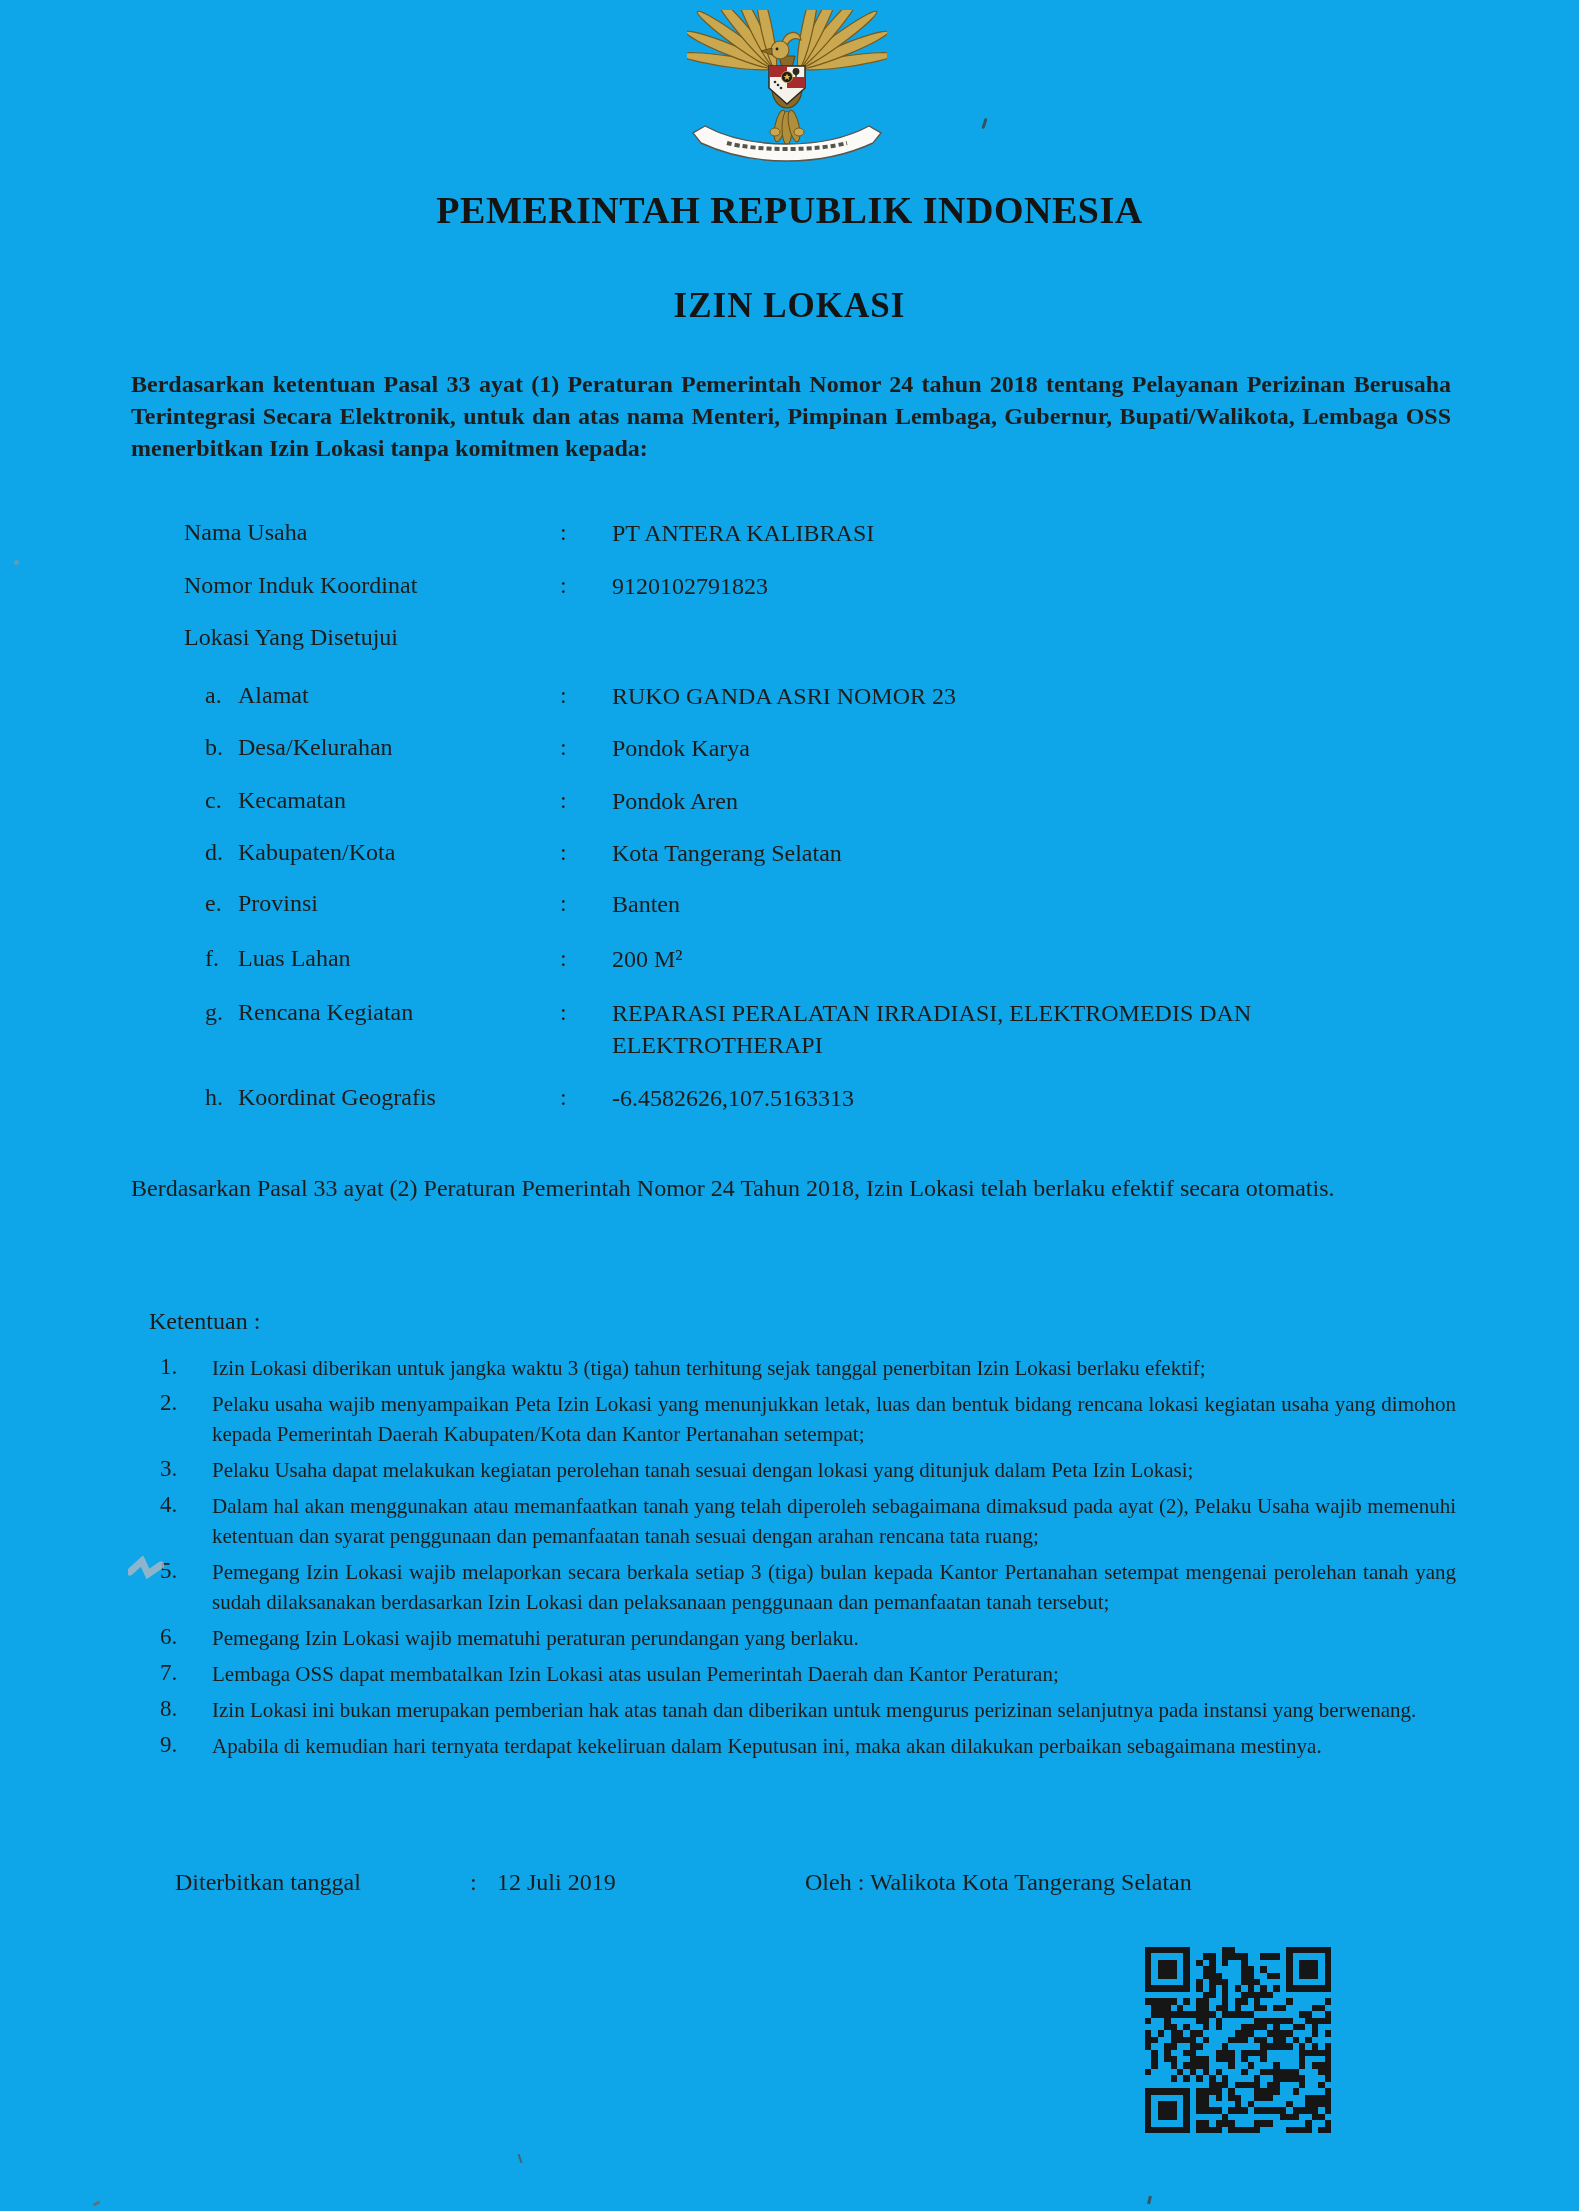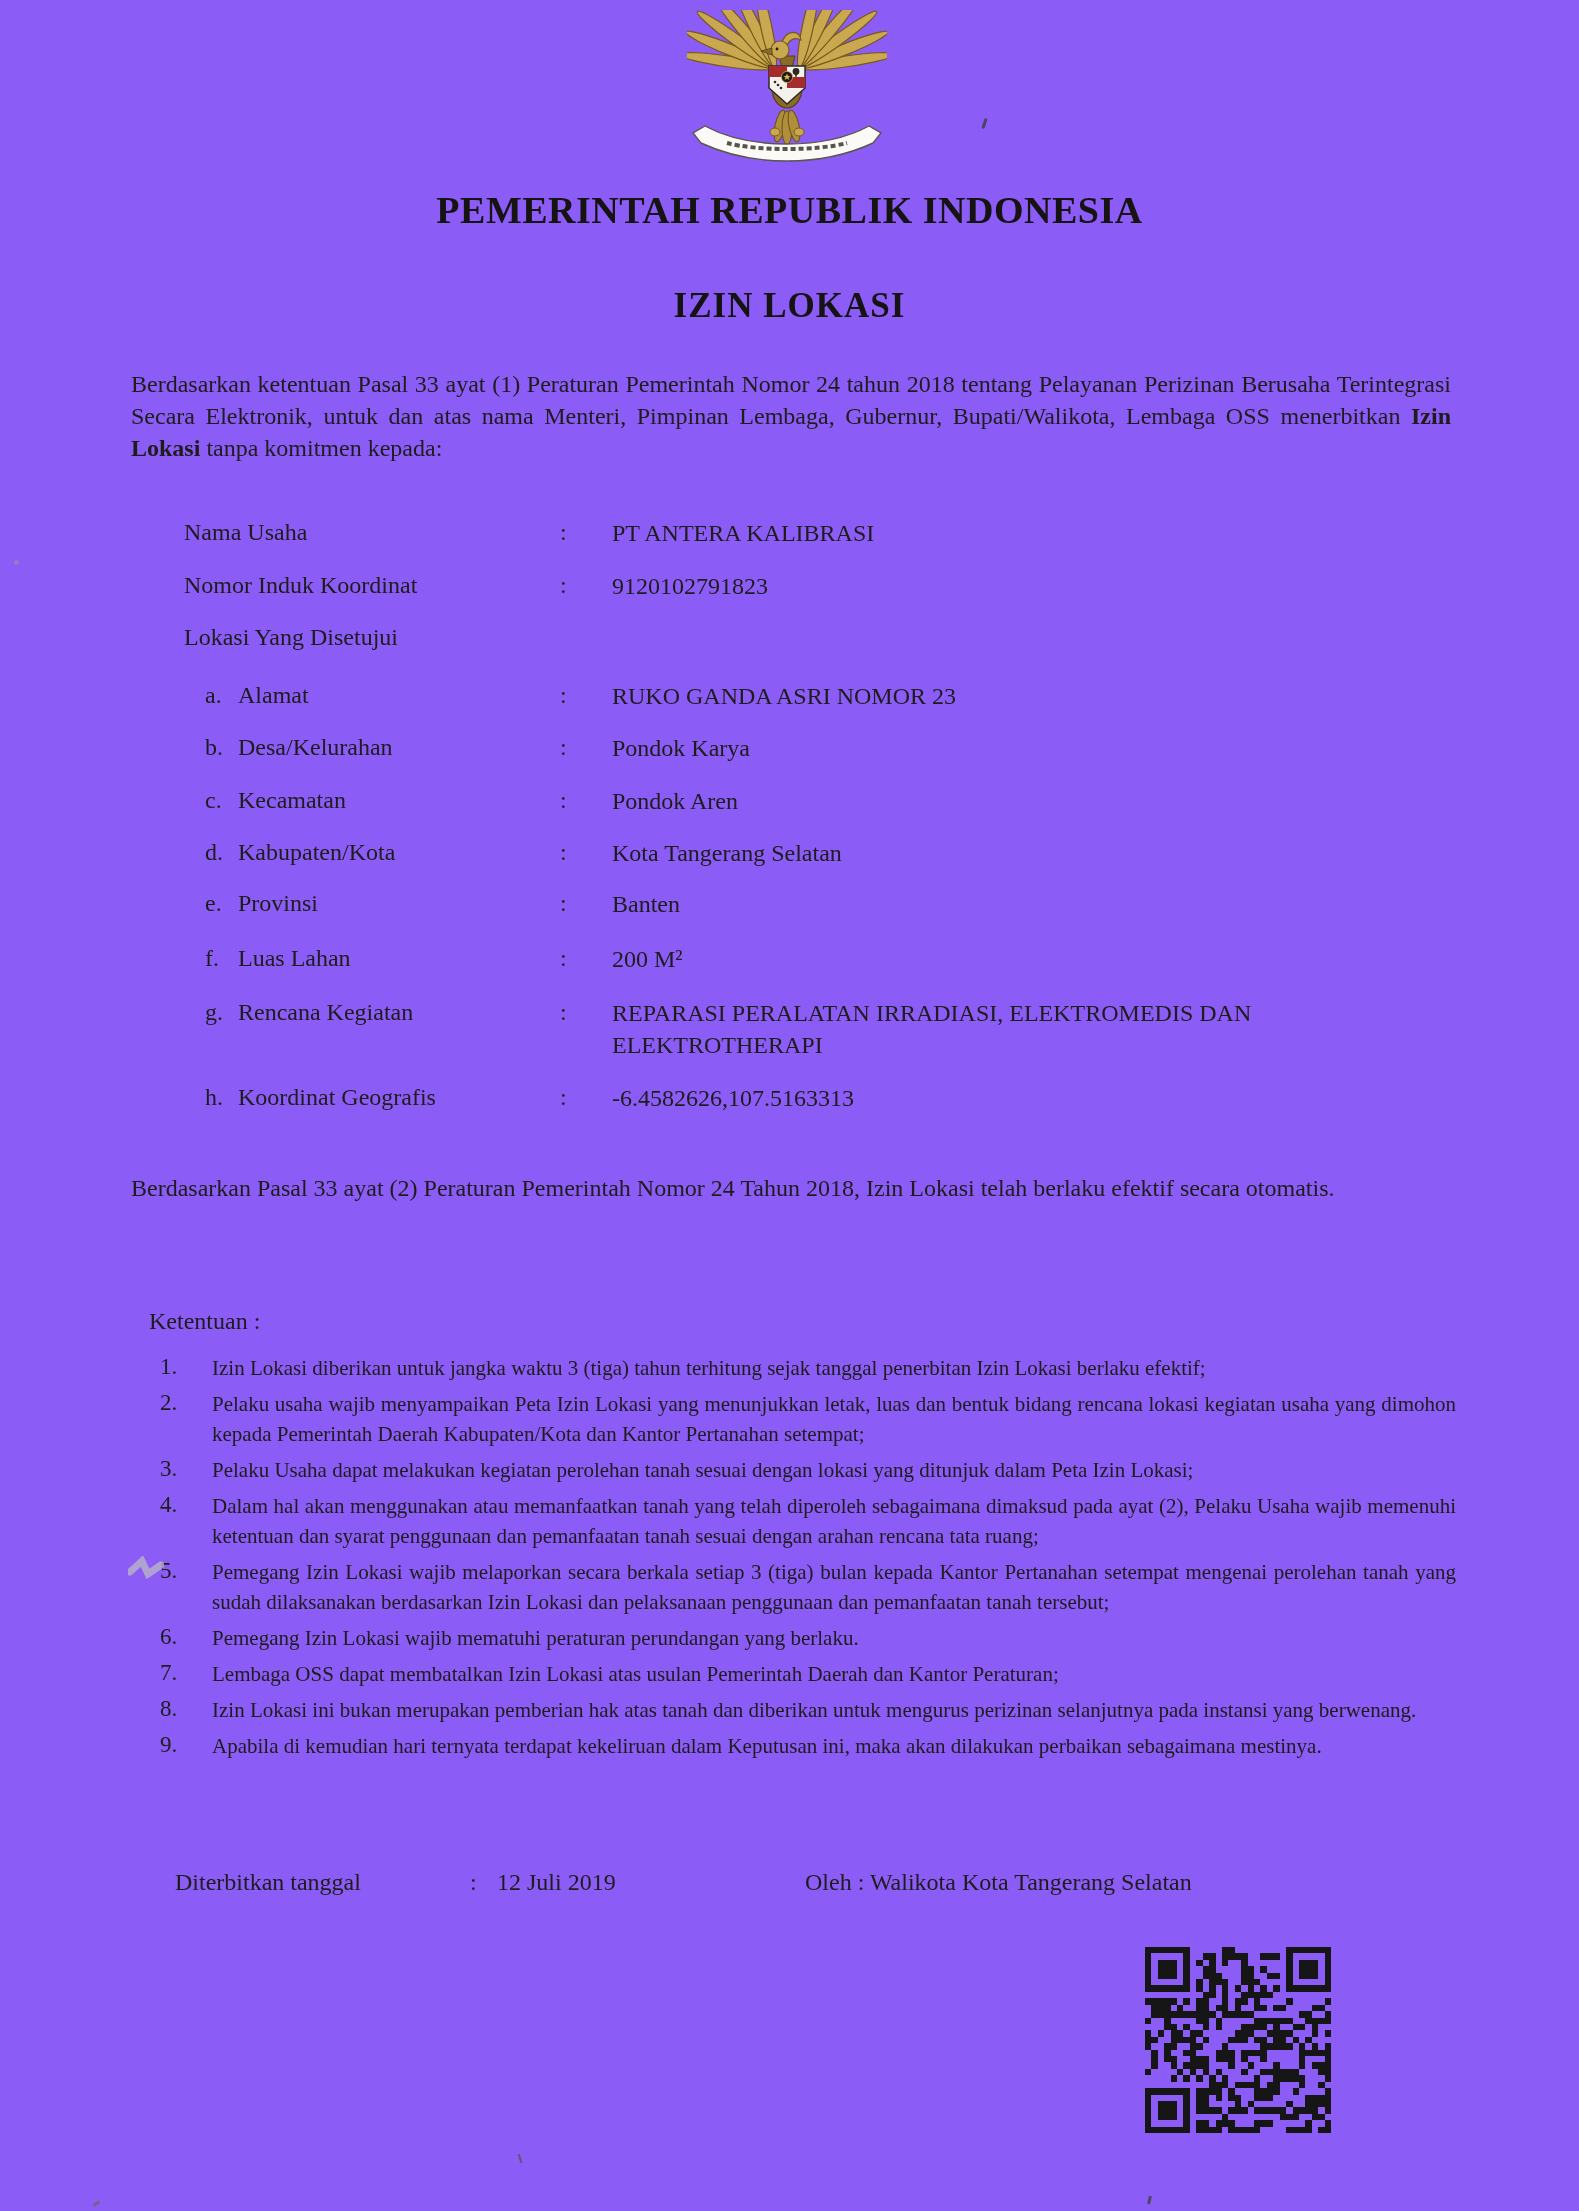--- a/index.html
+++ b/index.html
@@ -1,30 +1,30 @@
 <!DOCTYPE html>
 <html><head>
 <meta charset="utf-8">
 <style>
   html,body{margin:0;padding:0;background:#e9e9e9;}
   .page{
-    position:relative;width:1579px;height:2211px;background:#8b5cf6;
+    position:relative;width:1579px;height:2211px;background:#0ea5e9;
     font-family:"Liberation Serif","DejaVu Serif",serif;color:#1e1d1b;
     overflow:hidden;margin:0 auto;
   }
   
   .emblem{position:absolute;left:687px;top:10px;width:200px;height:152px;}
   
   .title1{position:absolute;top:188px;left:0;width:1579px;text-align:center;
     font-size:38px;font-weight:bold;color:#151412;letter-spacing:.5px;margin:0;}
   .title2{position:absolute;top:286px;left:0;width:1579px;text-align:center;
     font-size:35px;font-weight:bold;color:#151412;letter-spacing:1px;margin:0;}
   
   .intro{position:absolute;top:368px;left:131px;width:1320px;margin:0;
-    font-size:24px;line-height:32px;text-align:justify;}
+    font-size:24px;line-height:32px;text-align:justify;font-weight:bold;}
   .note{position:absolute;top:1172px;left:131px;width:1320px;margin:0;
     font-size:24px;line-height:33px;text-align:justify;}
   .ket-head{position:absolute;top:1290px;left:131px;margin:18px;font-size:24px;font-weight:normal;text-align:right;}
   
   .frow{position:absolute;left:130px;width:1340px;font-size:24px;line-height:30px;}
   .flabel{position:absolute;left:54px;white-space:nowrap;}
   .lletter{position:absolute;left:75px;}
   .llabel{position:absolute;left:108px;white-space:nowrap;}
   .fcolon{position:absolute;left:430px;}
   .fvalue{position:absolute;left:482px;max-width:700px;line-height:32px;}

